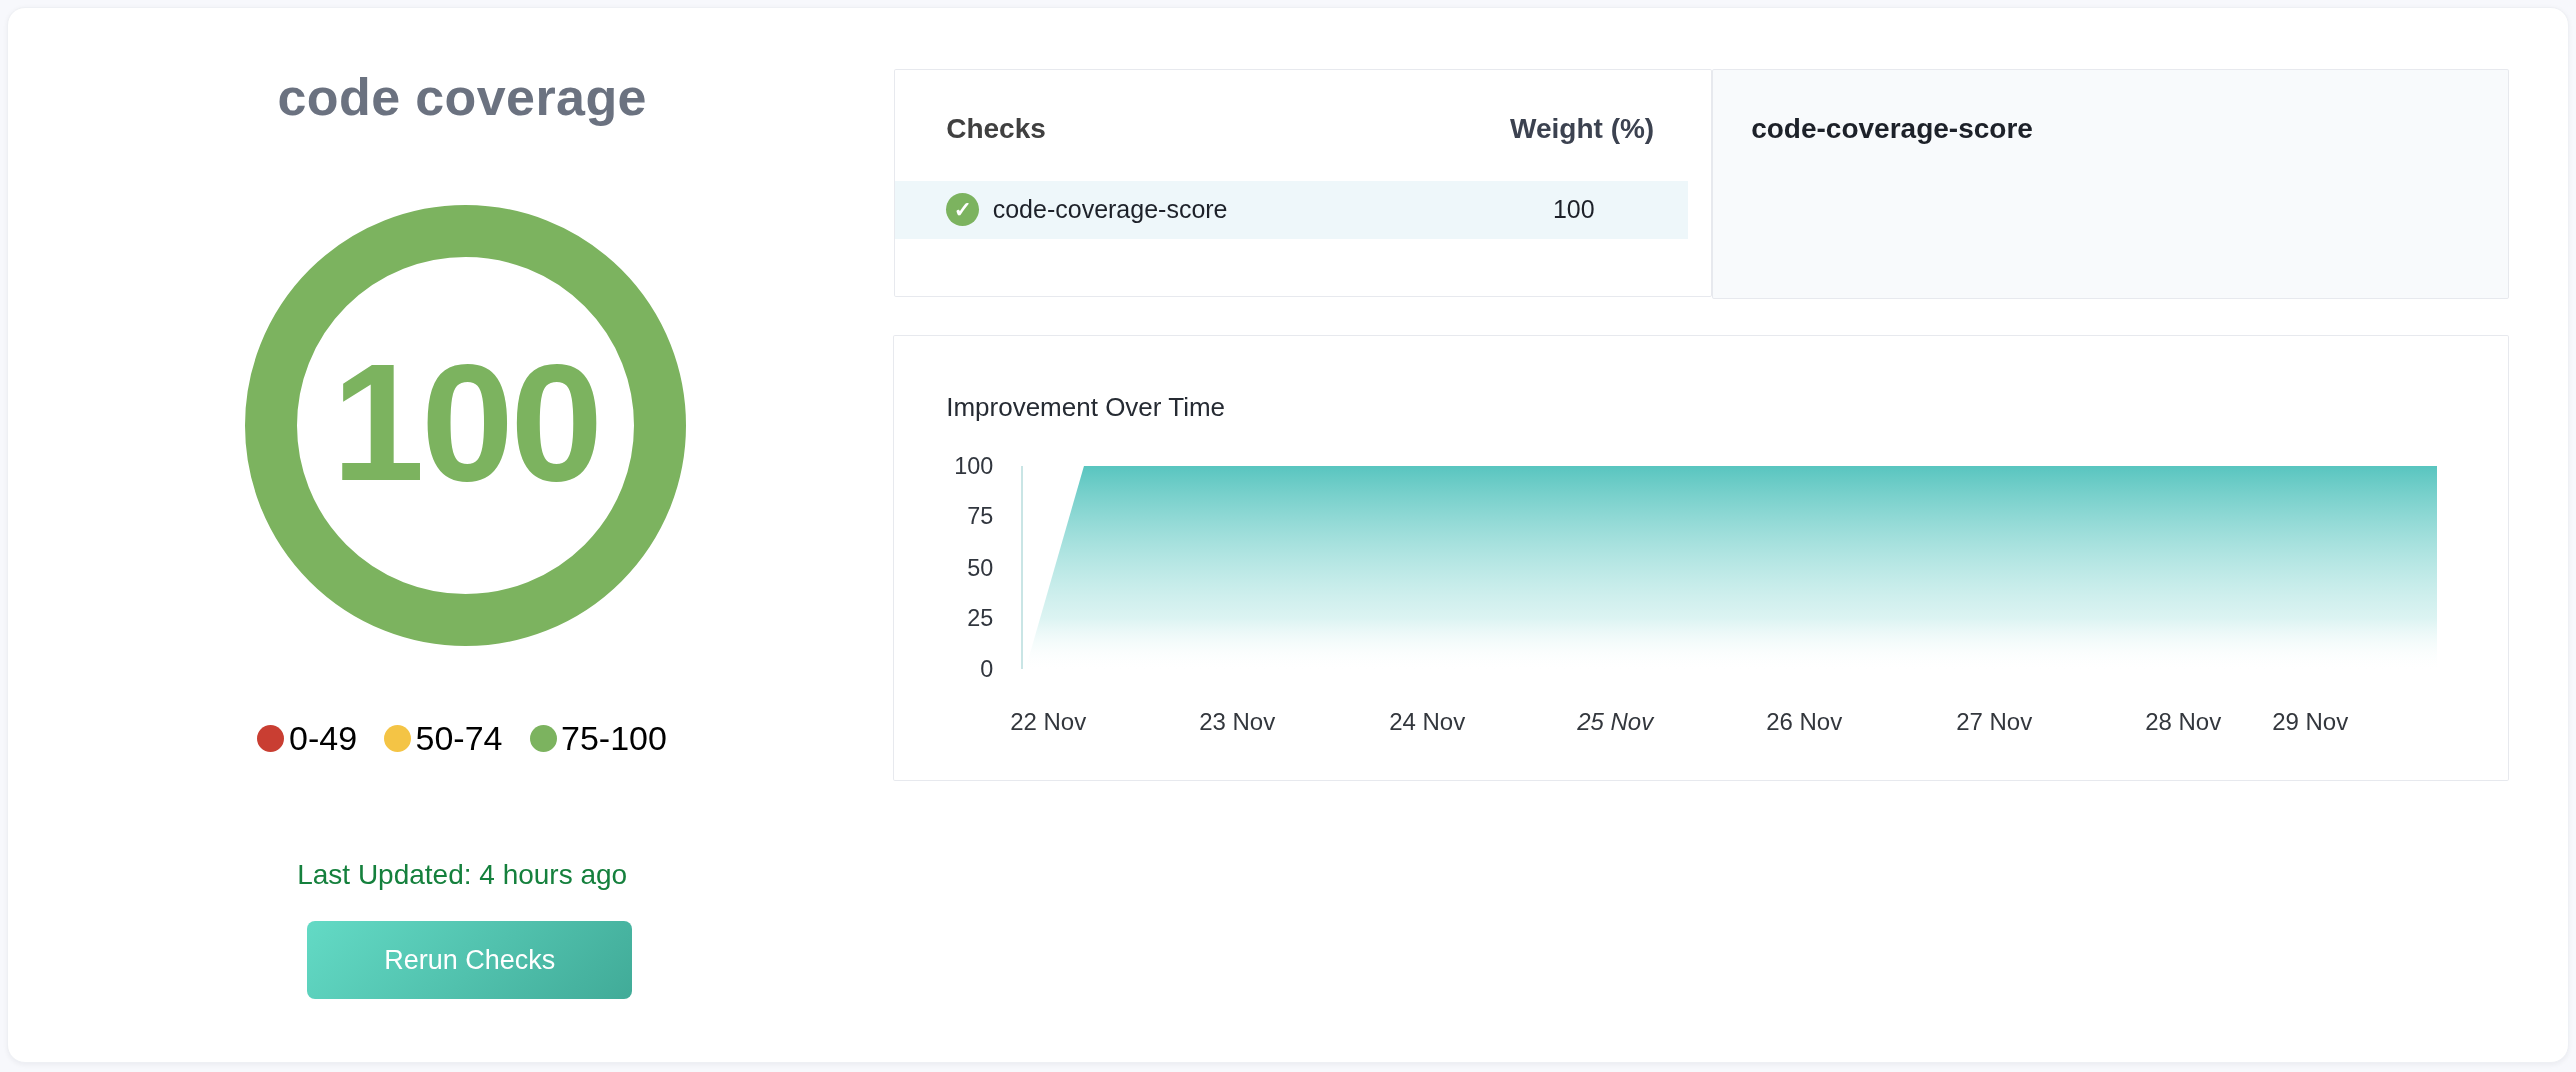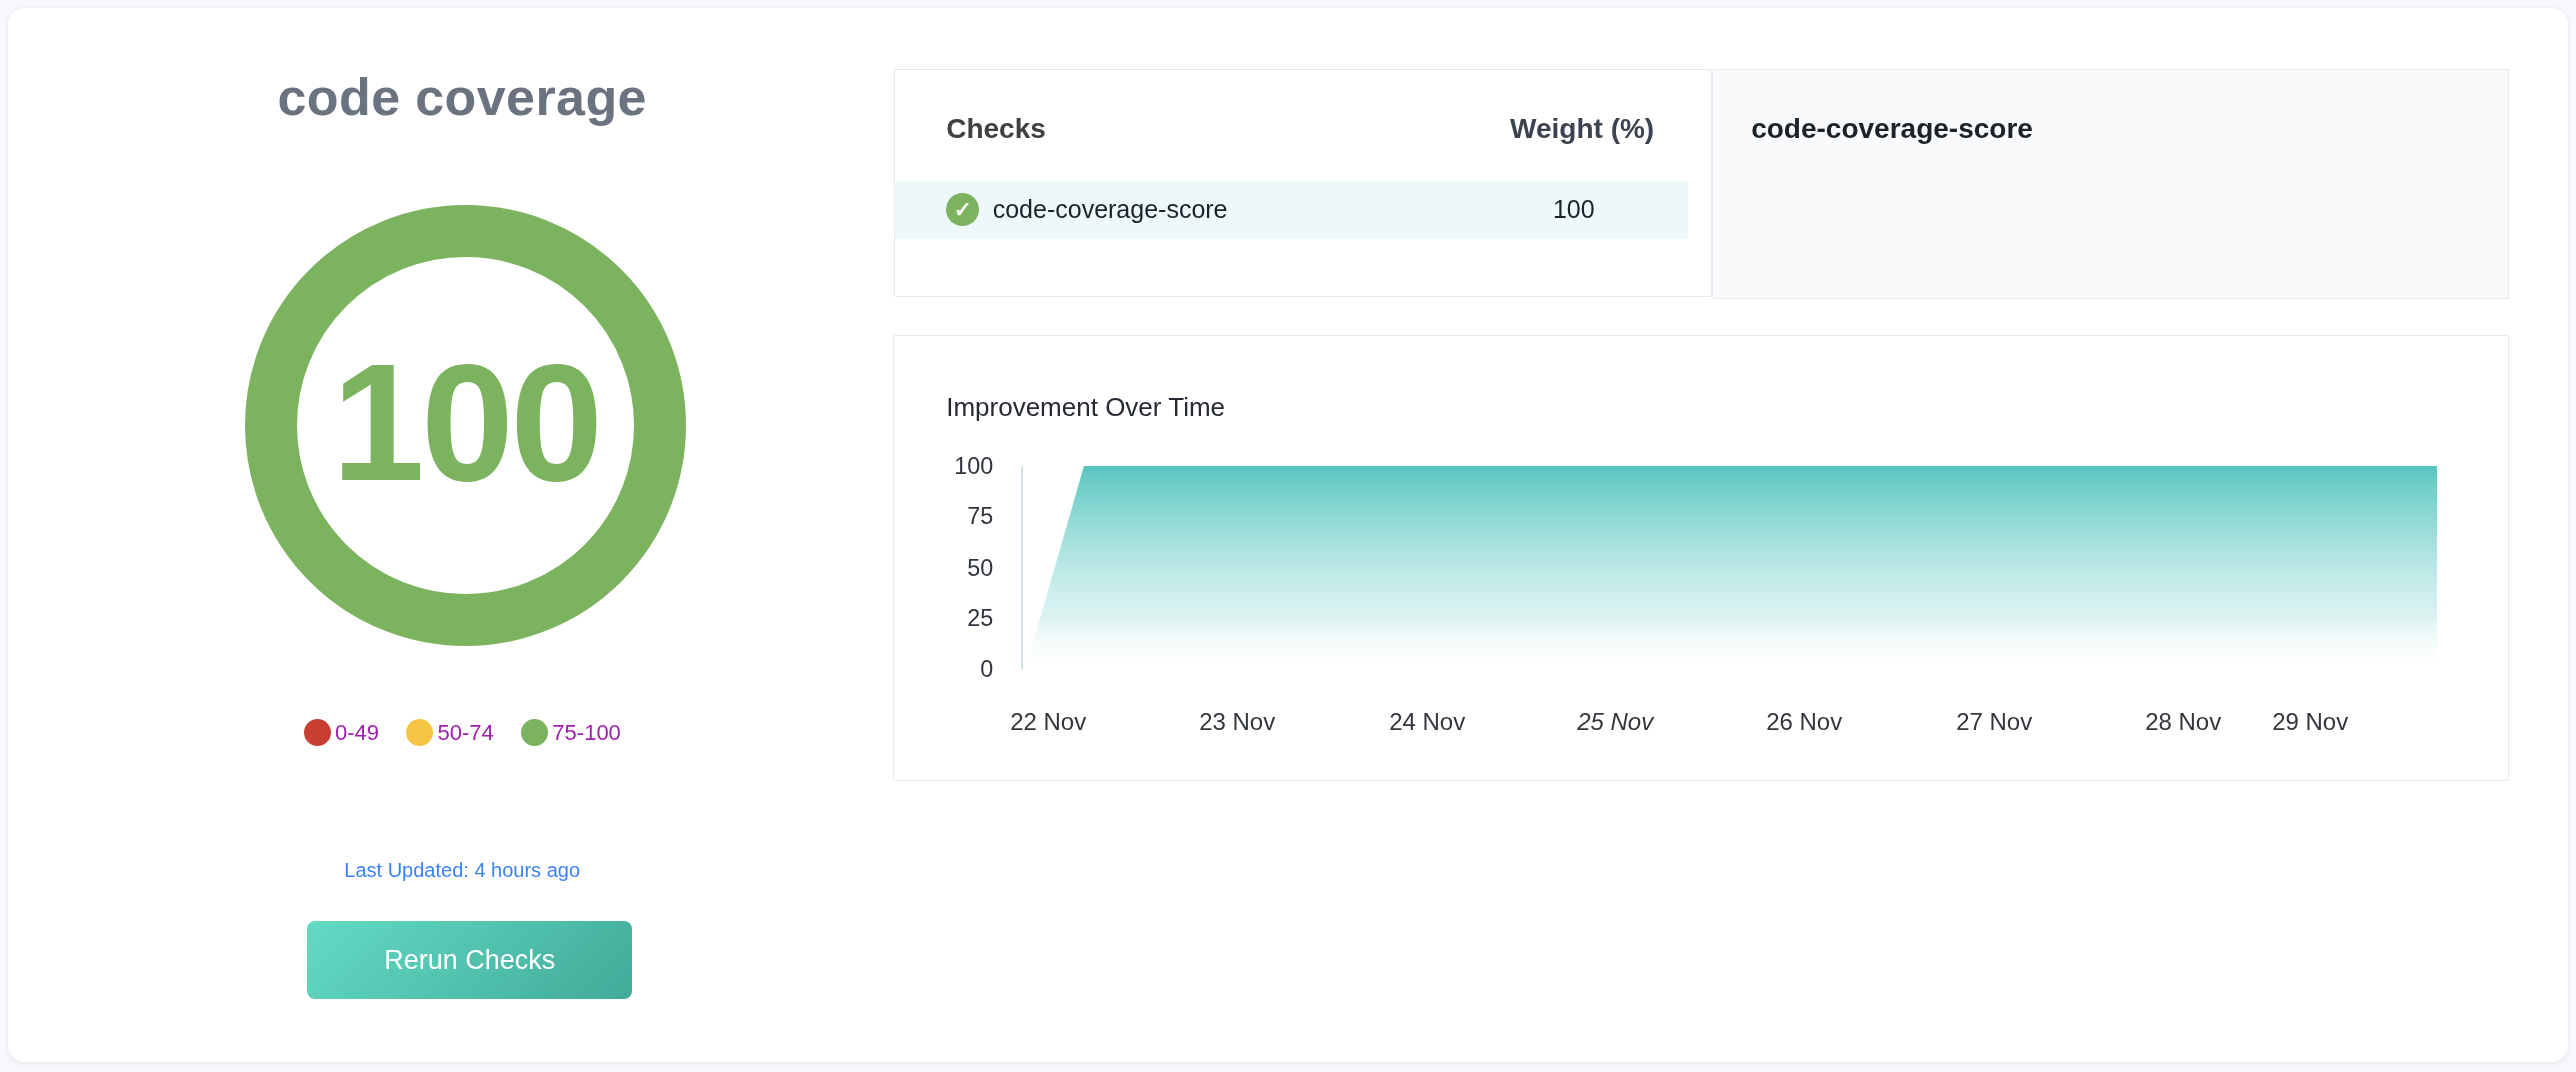--- a/index.html
+++ b/index.html
@@ -50,27 +50,27 @@
     position: absolute;
     left: 0; top: 711px; width: 908px;
     display: flex; justify-content: center; align-items: center;
     gap: 27px;
   }
   .legend-item { display: flex; align-items: center; gap: 4.5px; }
   .legend-dot { width: 27px; height: 27px; border-radius: 50%; }
   .dot-red    { background: #c93e32; }
   .dot-yellow { background: #f4c445; }
   .dot-green  { background: #7cb35f; }
-  .legend-label { font-size: 22px; color: #a21caf; }
+  .legend-label { font-size: 34px; color: #000000; }
 
   .last-updated {
     position: absolute;
     left: 0; top: 851px; width: 908px;
     text-align: center;
-    font-size: 20px; color: #3b82f6;
+    font-size: 28px; color: #15803d;
   }
   .rerun-btn {
     position: absolute;
     left: 299px; top: 913px;
     width: 325px; height: 78px;
     border: none; border-radius: 8px;
     background: linear-gradient(135deg, #63dac5 0%, #41ab98 100%);
     color: #ffffff; font-size: 27px;
     font-family: "Liberation Sans", sans-serif;
     cursor: pointer;

